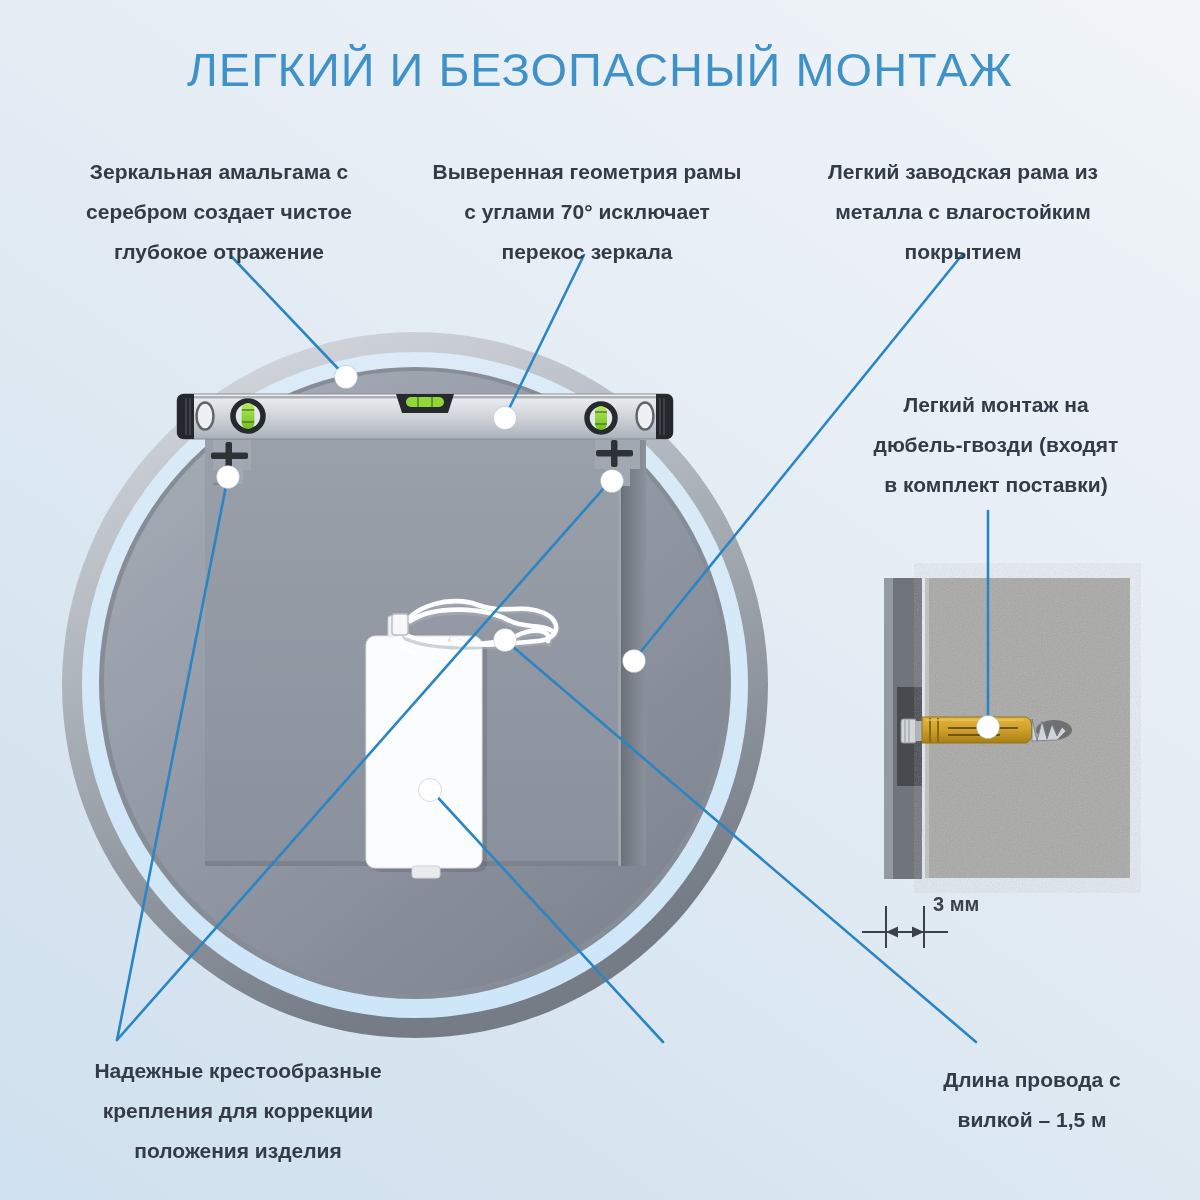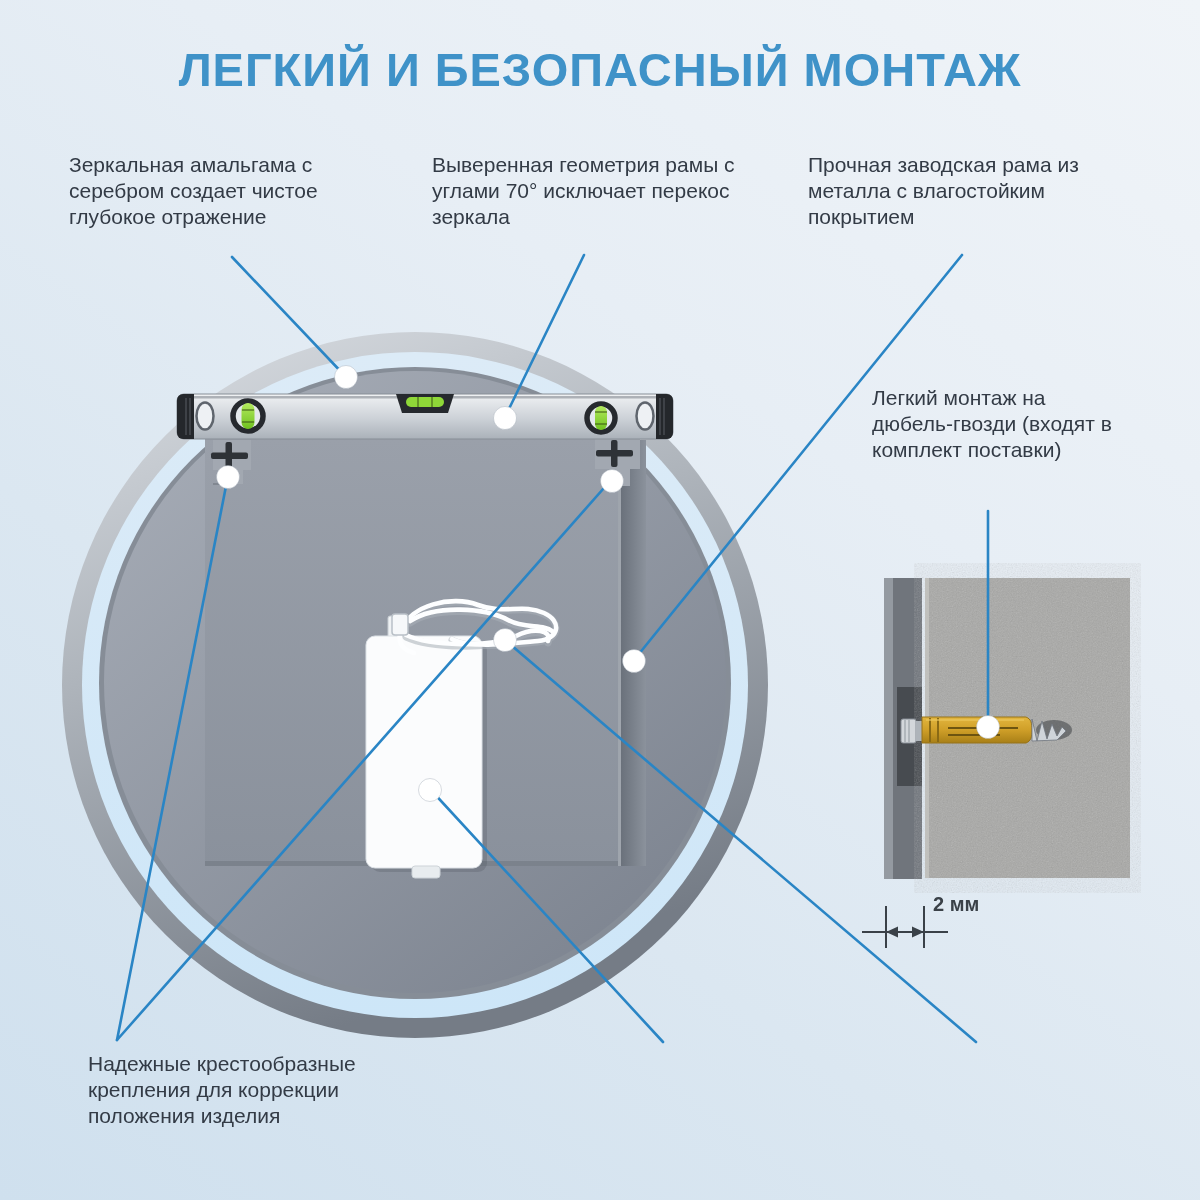--- a/index.html
+++ b/index.html
@@ -3,25 +3,25 @@
 <meta charset="utf-8">
 <style>
   html,body{margin:0;padding:0;}
   #canvas{
     position:relative;width:1200px;height:1200px;overflow:hidden;
     background:linear-gradient(215deg,#f0f4f8 0%,#e7eef5 35%,#dbe7f1 65%,#cfe0ee 100%);
     font-family:"Liberation Sans",sans-serif;
   }
   .title{
     position:absolute;left:0;right:0;top:42px;text-align:center;
-    font-size:47px;font-weight:700;letter-spacing:1px;color:#3f92c8;
+    font-size:47px;font-weight:400;letter-spacing:1px;color:#3f92c8;
   }
   .note{
-    position:absolute;font-size:21px;line-height:26px;
-    font-weight:400;color:#333b46;z-index:2;
+    position:absolute;text-align:center;font-size:21px;line-height:40px;
+    font-weight:700;color:#333b46;z-index:2;
   }
   .n-tl{left:69px;top:152px;width:300px;}
   .n-tm{left:432px;top:152px;width:310px;}
   .n-tr{left:808px;top:152px;width:310px;}
   .n-rm{left:872px;top:385px;width:248px;}
   .n-bl{left:78px;top:1051px;width:300px;margin-left:10px;}
   .n-bm{left:490px;top:1051px;width:340px;}
   .n-br{left:932px;top:1060px;width:200px;}
   .dim-label{
     position:absolute;left:933px;top:893px;width:80px;text-align:left;
@@ -31,24 +31,25 @@
 </style>
 </head>
 <body>
 
 <div id="canvas">
 
   <div class="title">ЛЕГКИЙ И БЕЗОПАСНЫЙ МОНТАЖ</div>
 
   <div class="note n-tl">Зеркальная амальгама с серебром создает чистое глубокое отражение</div>
   <div class="note n-tm">Выверенная геометрия рамы с углами 70° исключает перекос зеркала</div>
-  <div class="note n-tr">Прочная заводская рама из металла с влагостойким покрытием</div>
+  <div class="note n-tr">Легкий заводская рама из металла с влагостойким покрытием</div>
   <div class="note n-rm">Легкий монтаж на дюбель-гвозди (входят в комплект поставки)</div>
   <div class="note n-bl">Надежные крестообразные крепления для коррекции положения изделия</div>
-  <div class="dim-label">2 мм</div>
+  <div class="note n-br">Длина провода с вилкой – 1,5 м</div>
+  <div class="dim-label">3 мм</div>
 
   <svg width="1200" height="1200" viewBox="0 0 1200 1200">
     <defs>
       <linearGradient id="gOuter" x1="0" y1="0" x2="0.35" y2="1">
         <stop offset="0" stop-color="#dbdfe4"></stop>
           <stop offset="0.45" stop-color="#aeb4bb"></stop>
           <stop offset="1" stop-color="#757c86"></stop>
       </linearGradient>
       <linearGradient id="gBlue" x1="0" y1="0" x2="0" y2="1">
         <stop offset="0" stop-color="#dcebf7"></stop>

